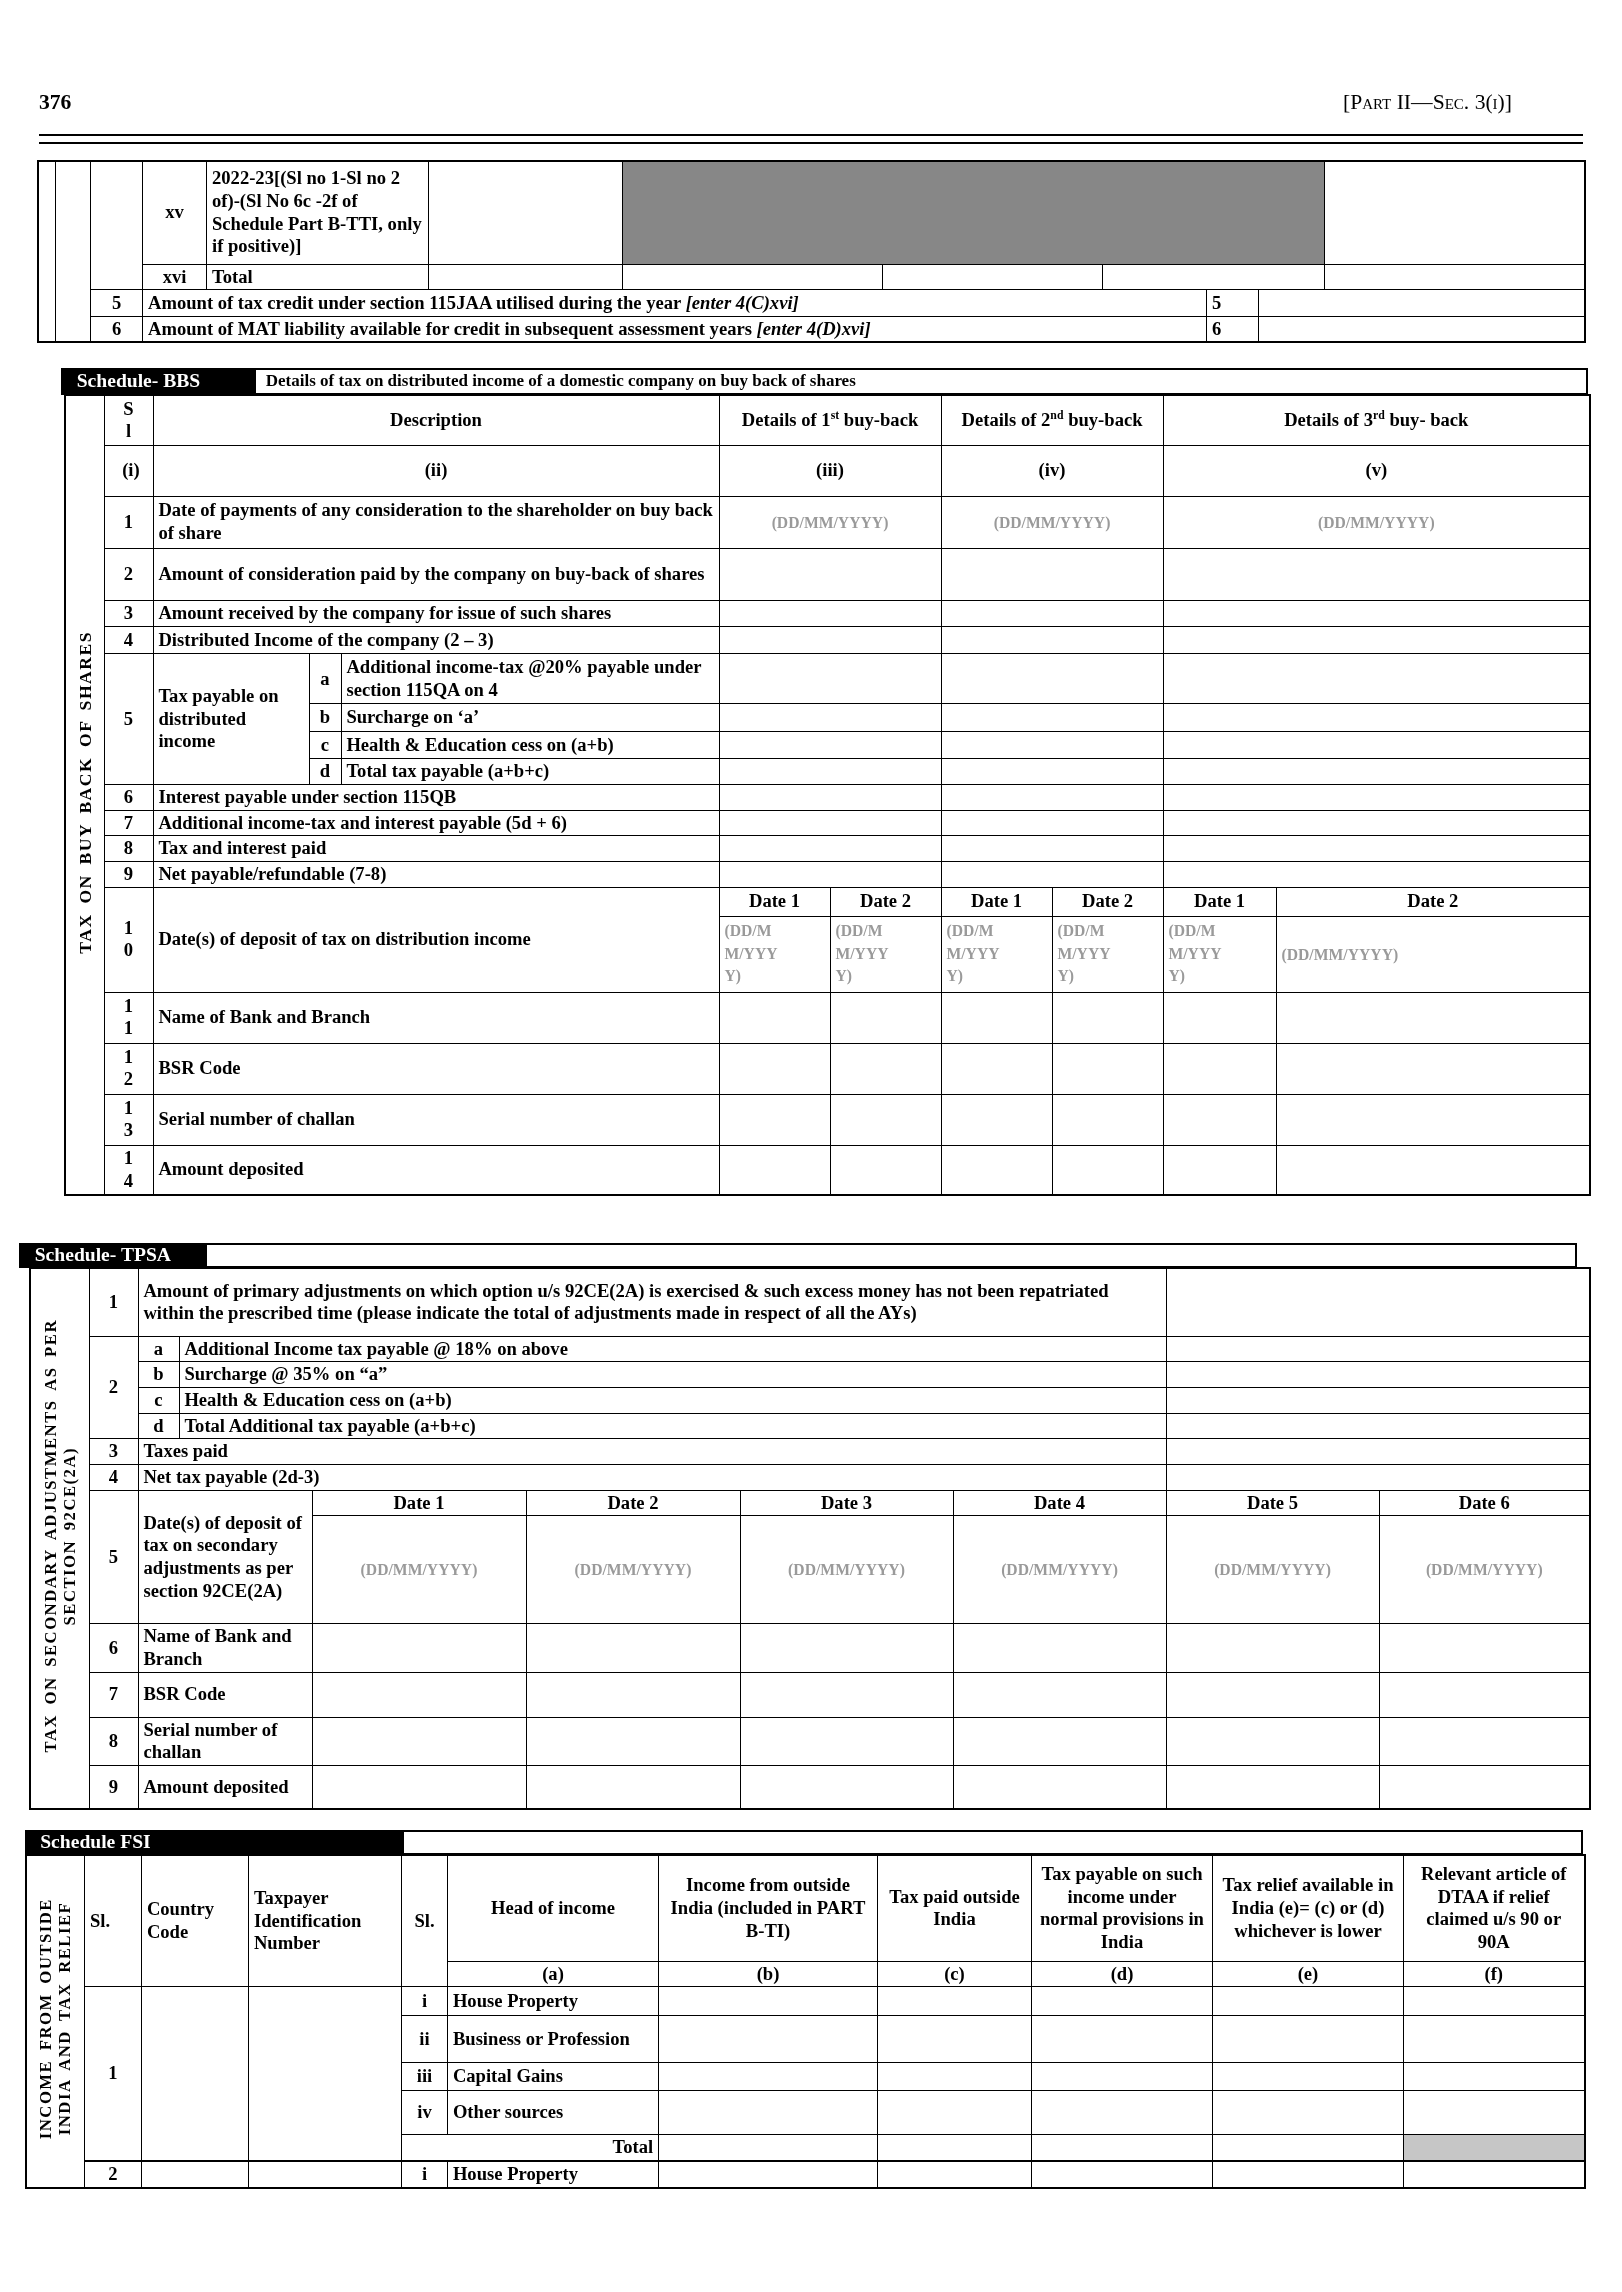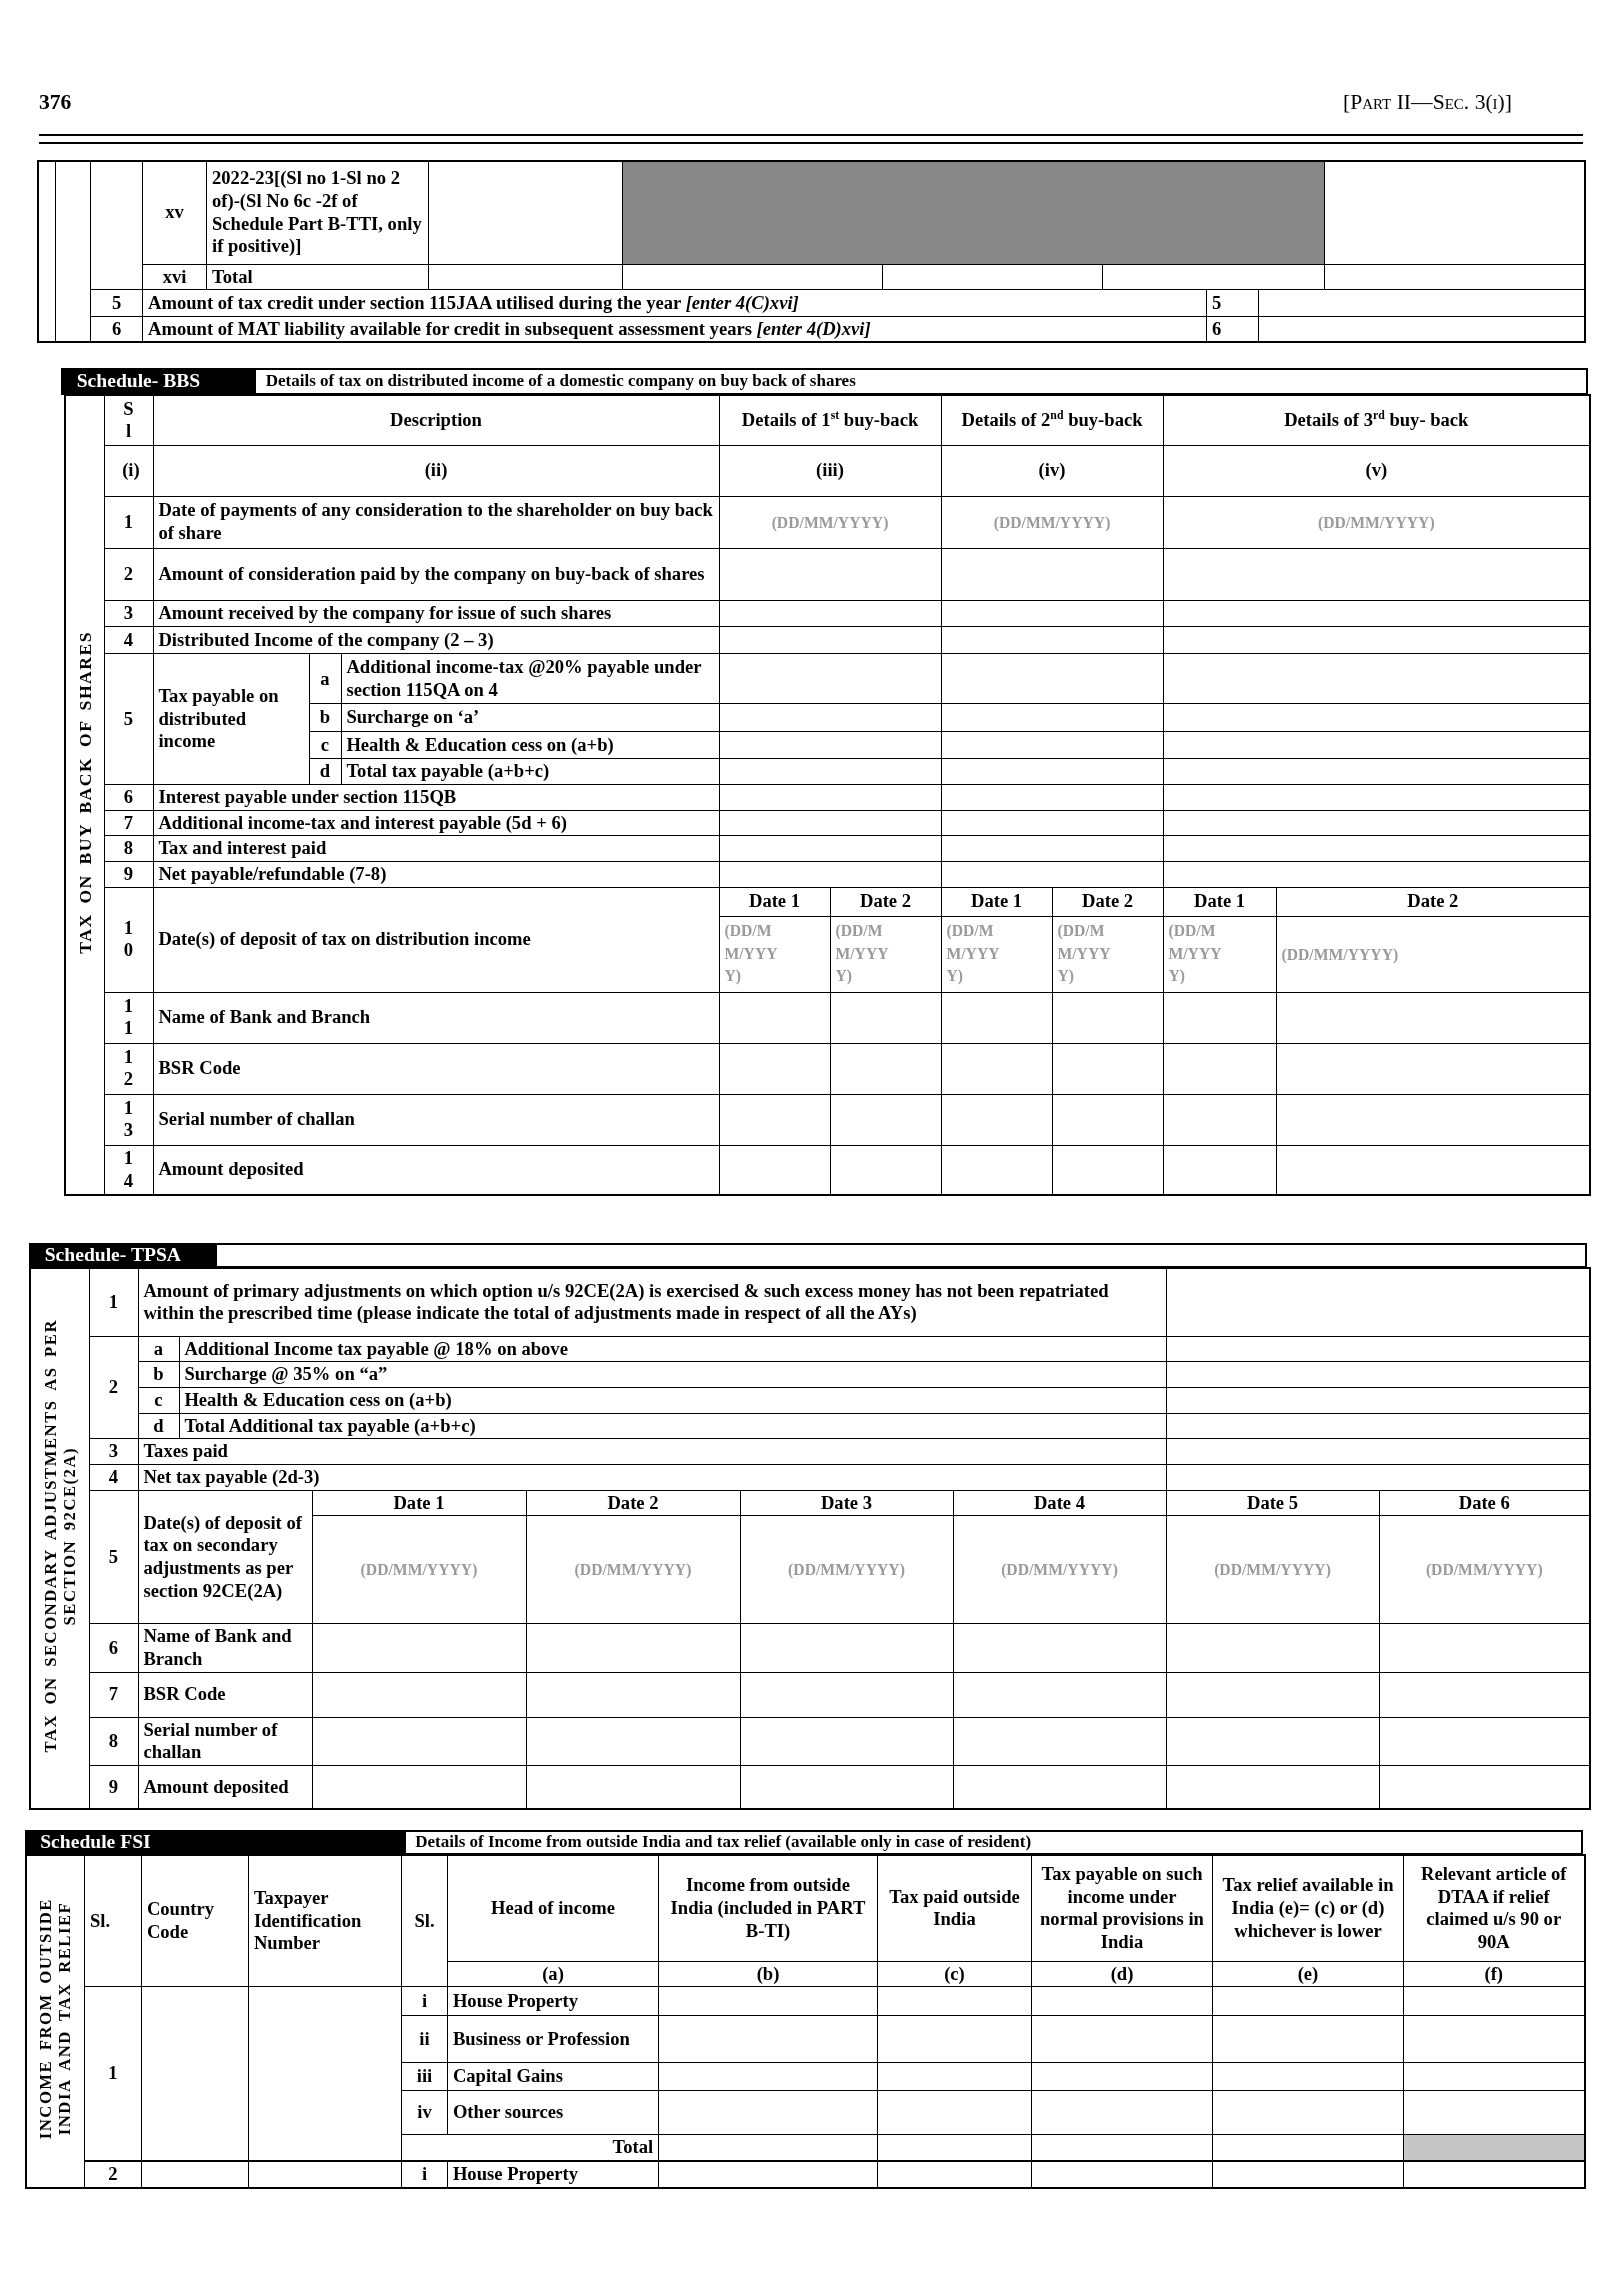--- a/index.html
+++ b/index.html
@@ -285,21 +285,21 @@
       <td></td>
           <td></td>
       <td></td>
           <td></td>
       <td></td>
           <td></td>
     </tr>
   </tbody>
     </table>
 
-  <div class="sched" style="left:29px;top:1243px;width:1558px;height:24.5px;">
+  <div class="sched" style="left:19px;top:1243px;width:1558px;height:24.5px;">
     <div class="black" style="width:186px;">Schedule- TPSA</div>
   </div>
 
   <table class="frm" style="left:29px;top:1267px;width:1558px;">
     <colgroup>
       <col style="width:59px">
         <col style="width:49px">
         <col style="width:41px">
         <col style="width:133px">
       <col style="width:214px">
@@ -407,21 +407,20 @@
       <td></td>
           <td></td>
       <td></td>
           <td></td>
     </tr>
   </tbody>
     </table>
 
   <div class="sched" style="left:24.5px;top:1830px;width:1558px;height:24.5px;">
     <div class="black" style="width:377px;">Schedule FSI</div>
-    <div class="rest">Details of Income from outside India and tax relief (available only in case of resident)</div>
   </div>
 
   <table class="frm" style="left:24.5px;top:1854px;width:1558px;">
     <colgroup>
       <col style="width:59px">
         <col style="width:57px">
         <col style="width:107px">
         <col style="width:153px">
       <col style="width:46px">
         <col style="width:211px">

